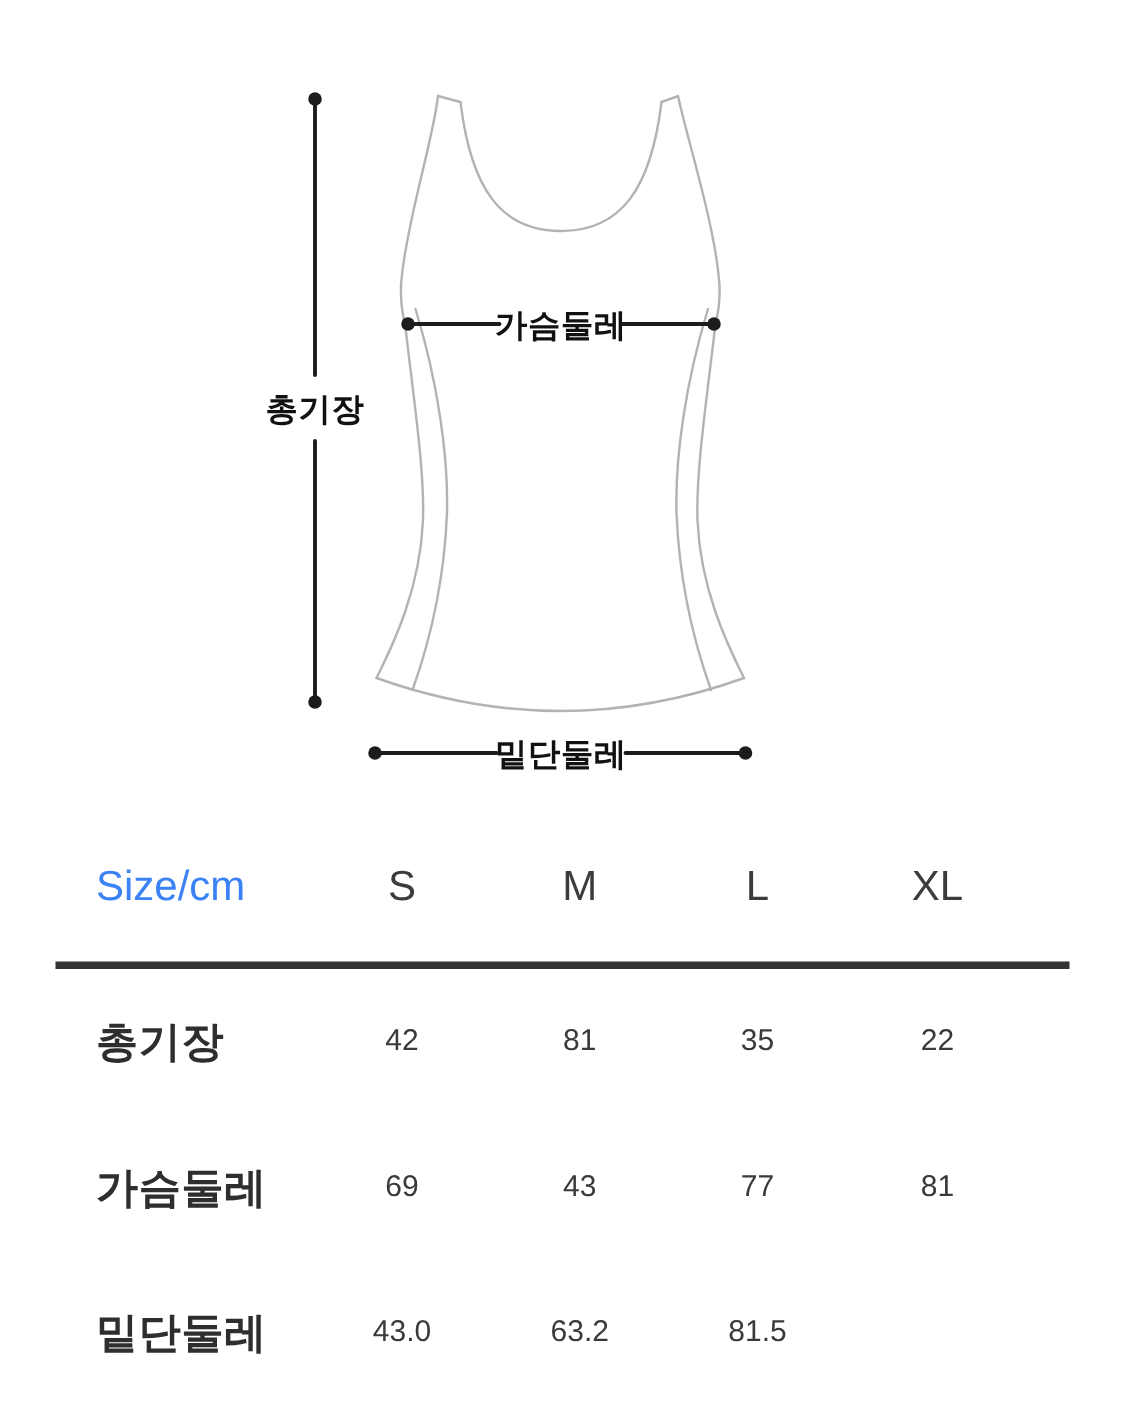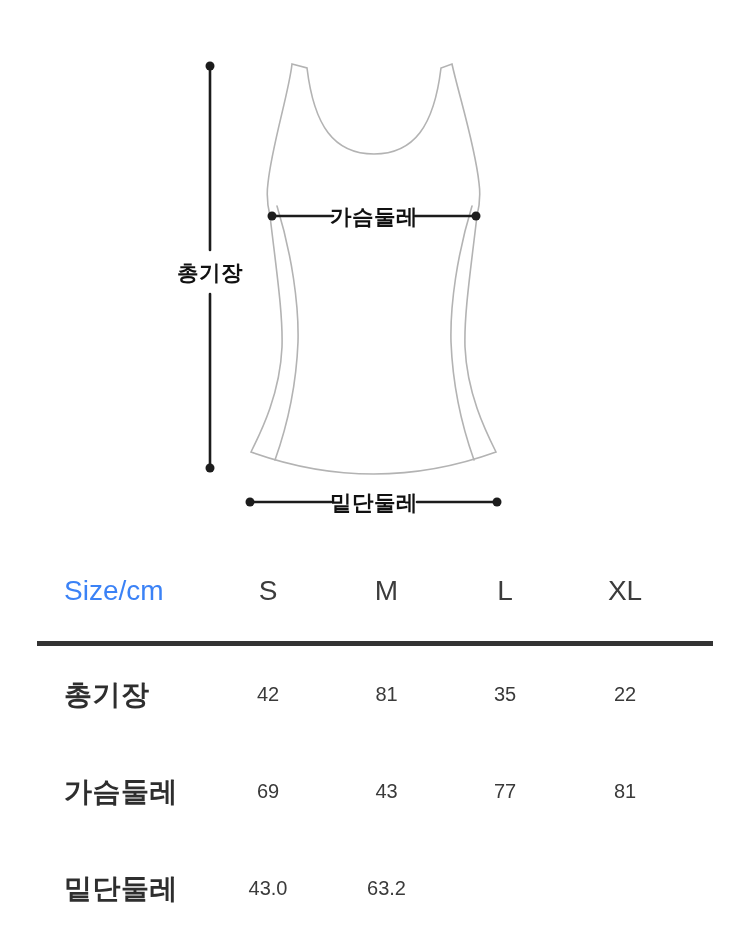--- a/index.html
+++ b/index.html
@@ -149,15 +149,16 @@
     <div class="cell-value">69</div>
     <div class="cell-value">43</div>
     <div class="cell-value">77</div>
     <div class="cell-value">81</div>
   </div>
 
   <div class="tbl-row tbl-body-row">
     <div class="row-label">밑단둘레</div>
     <div class="cell-value">43.0</div>
     <div class="cell-value">63.2</div>
+    <div class="cell-value">81.5</div>
   </div>
 
 </div>
 
 </body></html>

